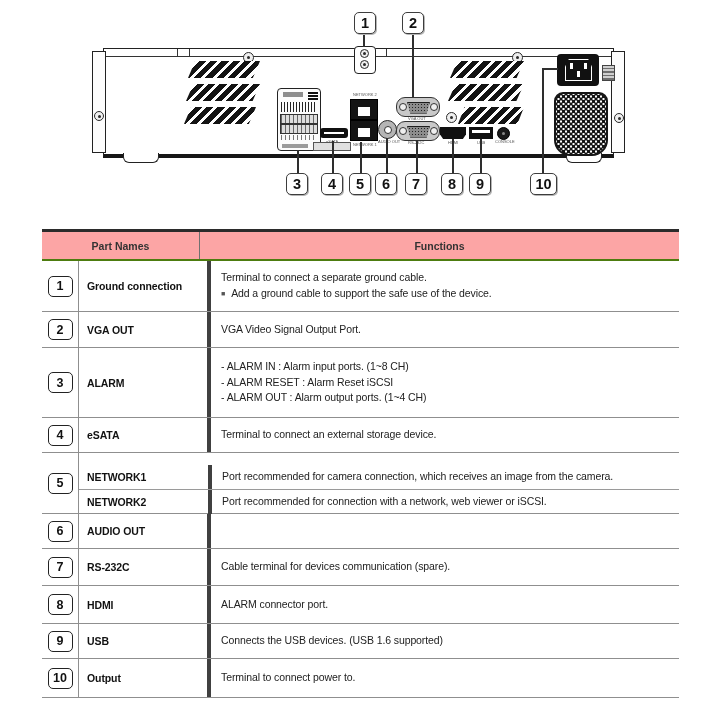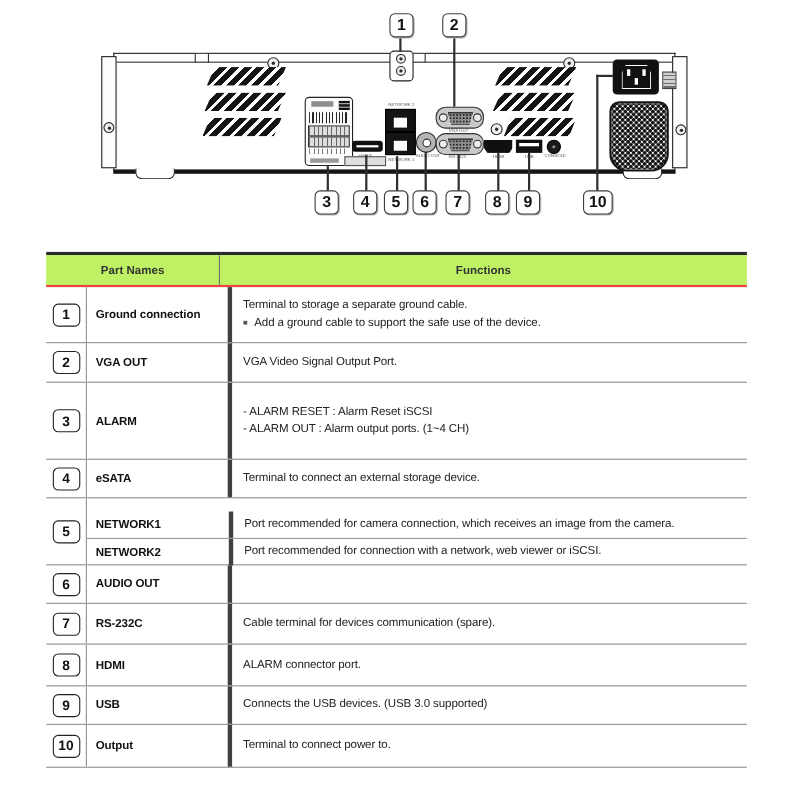--- a/index.html
+++ b/index.html
@@ -79,21 +79,21 @@
   
   .co{position:absolute;width:20px;height:20px;background:#fff;border:1.6px solid #3d3d3d;border-radius:5px;
       box-shadow:1px 1px 0 #b5b5b5;display:flex;align-items:center;justify-content:center;
       font-weight:bold;font-size:14.5px;color:#111;}
   .co.wide{width:25px;}
   .cline{position:absolute;width:1.5px;background:#2e2e2e;}
   .clineh{position:absolute;height:1.5px;background:#2e2e2e;}
 
   
   #tbl{position:absolute;left:42px;top:229px;width:637px;border-top:3px solid #2b2b2b;font-size:10.5px;}
-  #thead{display:flex;align-items:center;height:27px;background:#bef264;border-bottom:2px solid #ef4444;}
+  #thead{display:flex;align-items:center;height:27px;background:#fca5a5;border-bottom:2px solid #4d7c0f;}
   #thead .h1{width:157px;text-align:center;font-weight:bold;color:#333;}
   #thead .h2{flex:1;text-align:center;font-weight:bold;color:#333;border-left:1.5px solid #707070;align-self:stretch;
              display:flex;align-items:center;justify-content:center;}
   .tr{display:flex;align-items:stretch;border-bottom:1.5px solid #8f8f8f;}
   .td-num{width:36px;display:flex;align-items:center;justify-content:center;border-right:1px solid #8f8f8f;}
   .td-name{width:120px;display:flex;align-items:center;padding-left:8px;border-right:4px solid #404040;
            font-weight:bold;color:#111;letter-spacing:-0.1px;}
   .td-func{flex:1;display:flex;flex-direction:column;justify-content:center;padding:4px 8px 4px 10px;
            color:#222;line-height:1.5;letter-spacing:-0.1px;}
   .nb{min-width:19px;height:19px;padding:0 2px;background:#fff;border:1.7px solid #222;border-radius:5px;
@@ -248,21 +248,21 @@
       <div class="h1">Part Names</div>
       <div class="h2">Functions</div>
     </div>
 
     <div class="tr" style="height:50px;">
       <div class="td-num">
           <span class="nb">1</span>
         </div>
       <div class="td-name">Ground connection</div>
       <div class="td-func">
-        <div>Terminal to storage a separate ground cable.</div>
+        <div>Terminal to connect a separate ground cable.</div>
         <div class="noteline">
           <span class="bm">■</span>
           <span>Add a ground cable to support the safe use of the device.</span>
         </div>
       </div>
     </div>
 
     <div class="tr" style="height:35px;">
       <div class="td-num">
           <span class="nb">2</span>
@@ -272,20 +272,21 @@
           <div>VGA Video Signal Output Port.</div>
         </div>
     </div>
 
     <div class="tr" style="height:69px;">
       <div class="td-num">
           <span class="nb">3</span>
         </div>
       <div class="td-name">ALARM</div>
       <div class="td-func">
+        <div>-  ALARM IN : Alarm input ports. (1~8 CH)</div>
         <div>-  ALARM RESET : Alarm Reset iSCSI</div>
         <div>-  ALARM OUT : Alarm output ports. (1~4 CH)</div>
       </div>
     </div>
 
     <div class="tr" style="height:34px;">
       <div class="td-num">
           <span class="nb">4</span>
         </div>
       <div class="td-name">eSATA</div>
@@ -336,21 +337,21 @@
           <div>ALARM connector port.</div>
         </div>
     </div>
 
     <div class="tr" style="height:34px;">
       <div class="td-num">
           <span class="nb">9</span>
         </div>
       <div class="td-name">USB</div>
       <div class="td-func">
-          <div>Connects the USB devices. (USB 3.0 supported)</div>
+          <div>Connects the USB devices. (USB 1.6 supported)</div>
         </div>
     </div>
 
     <div class="tr" style="height:38px;">
       <div class="td-num">
           <span class="nb">10</span>
         </div>
       <div class="td-name">Output</div>
       <div class="td-func">
           <div>Terminal to connect power to.</div>

